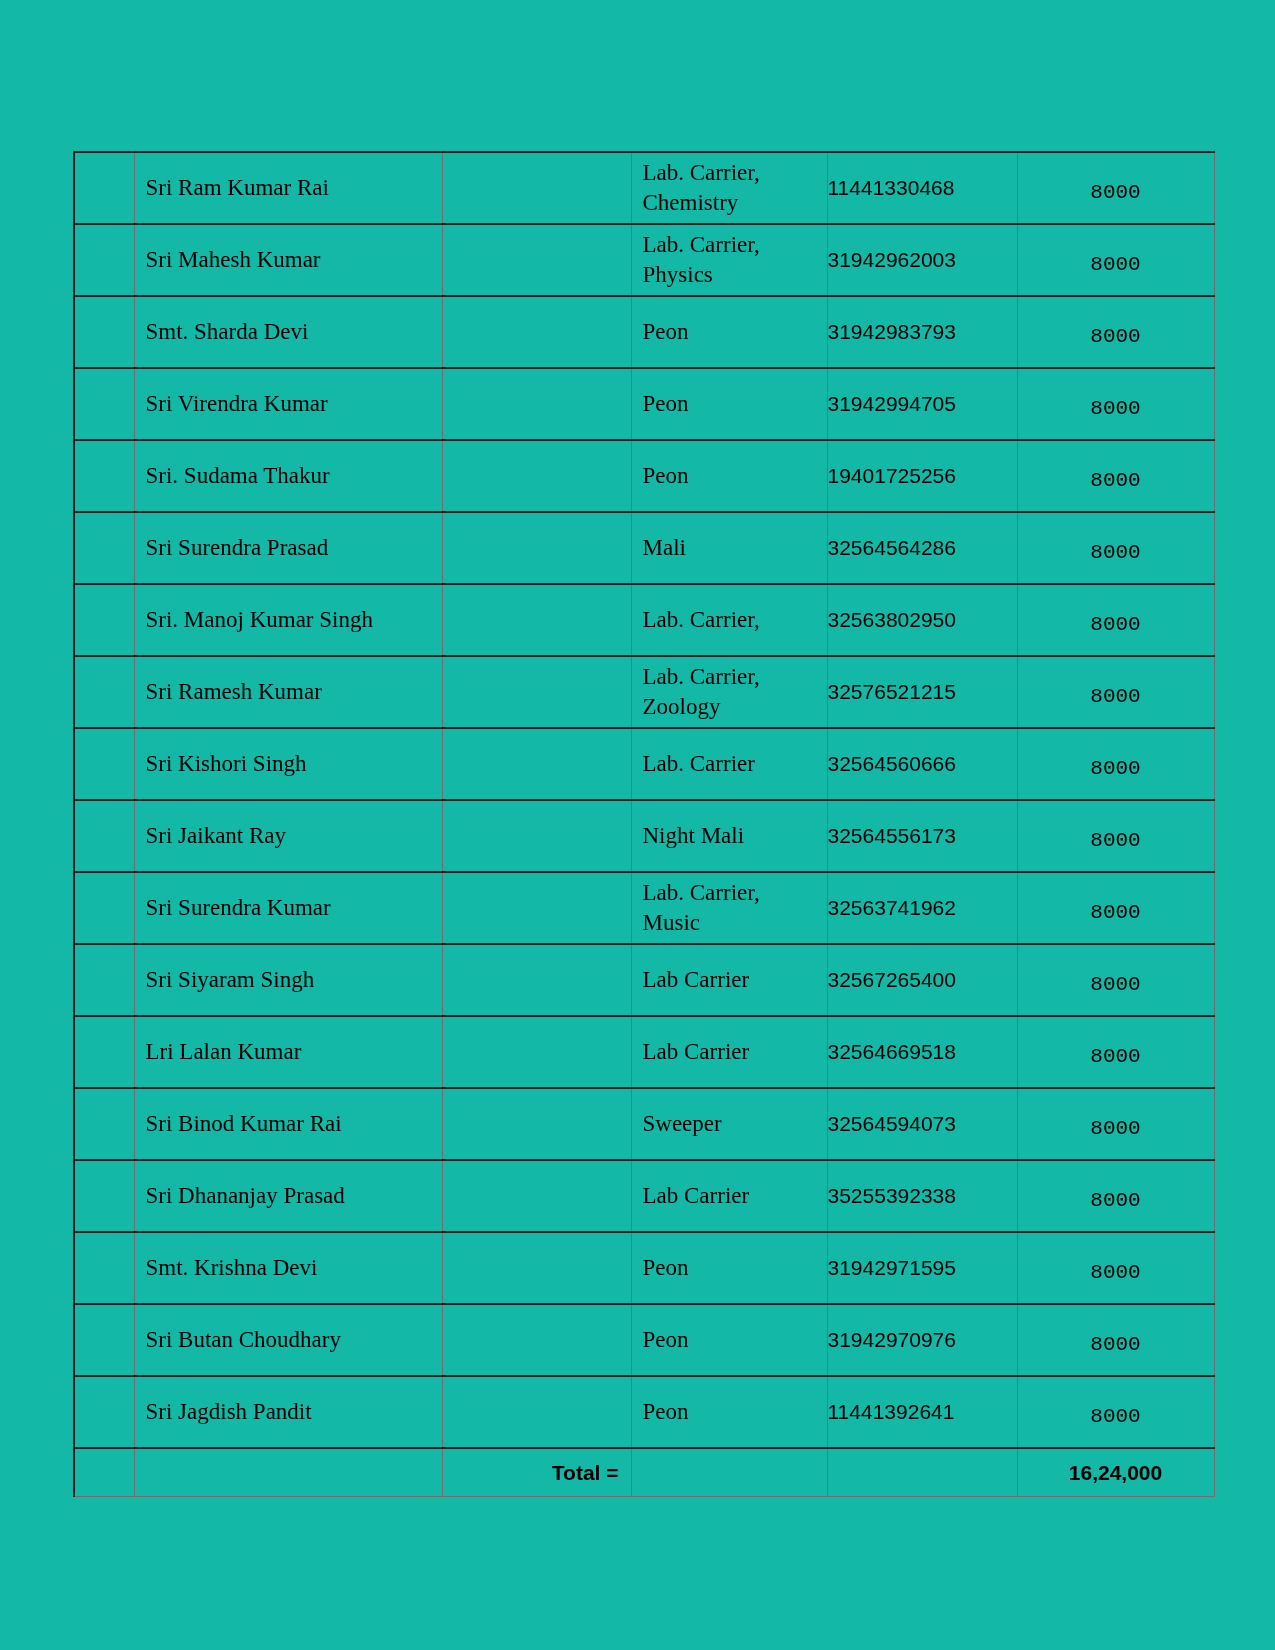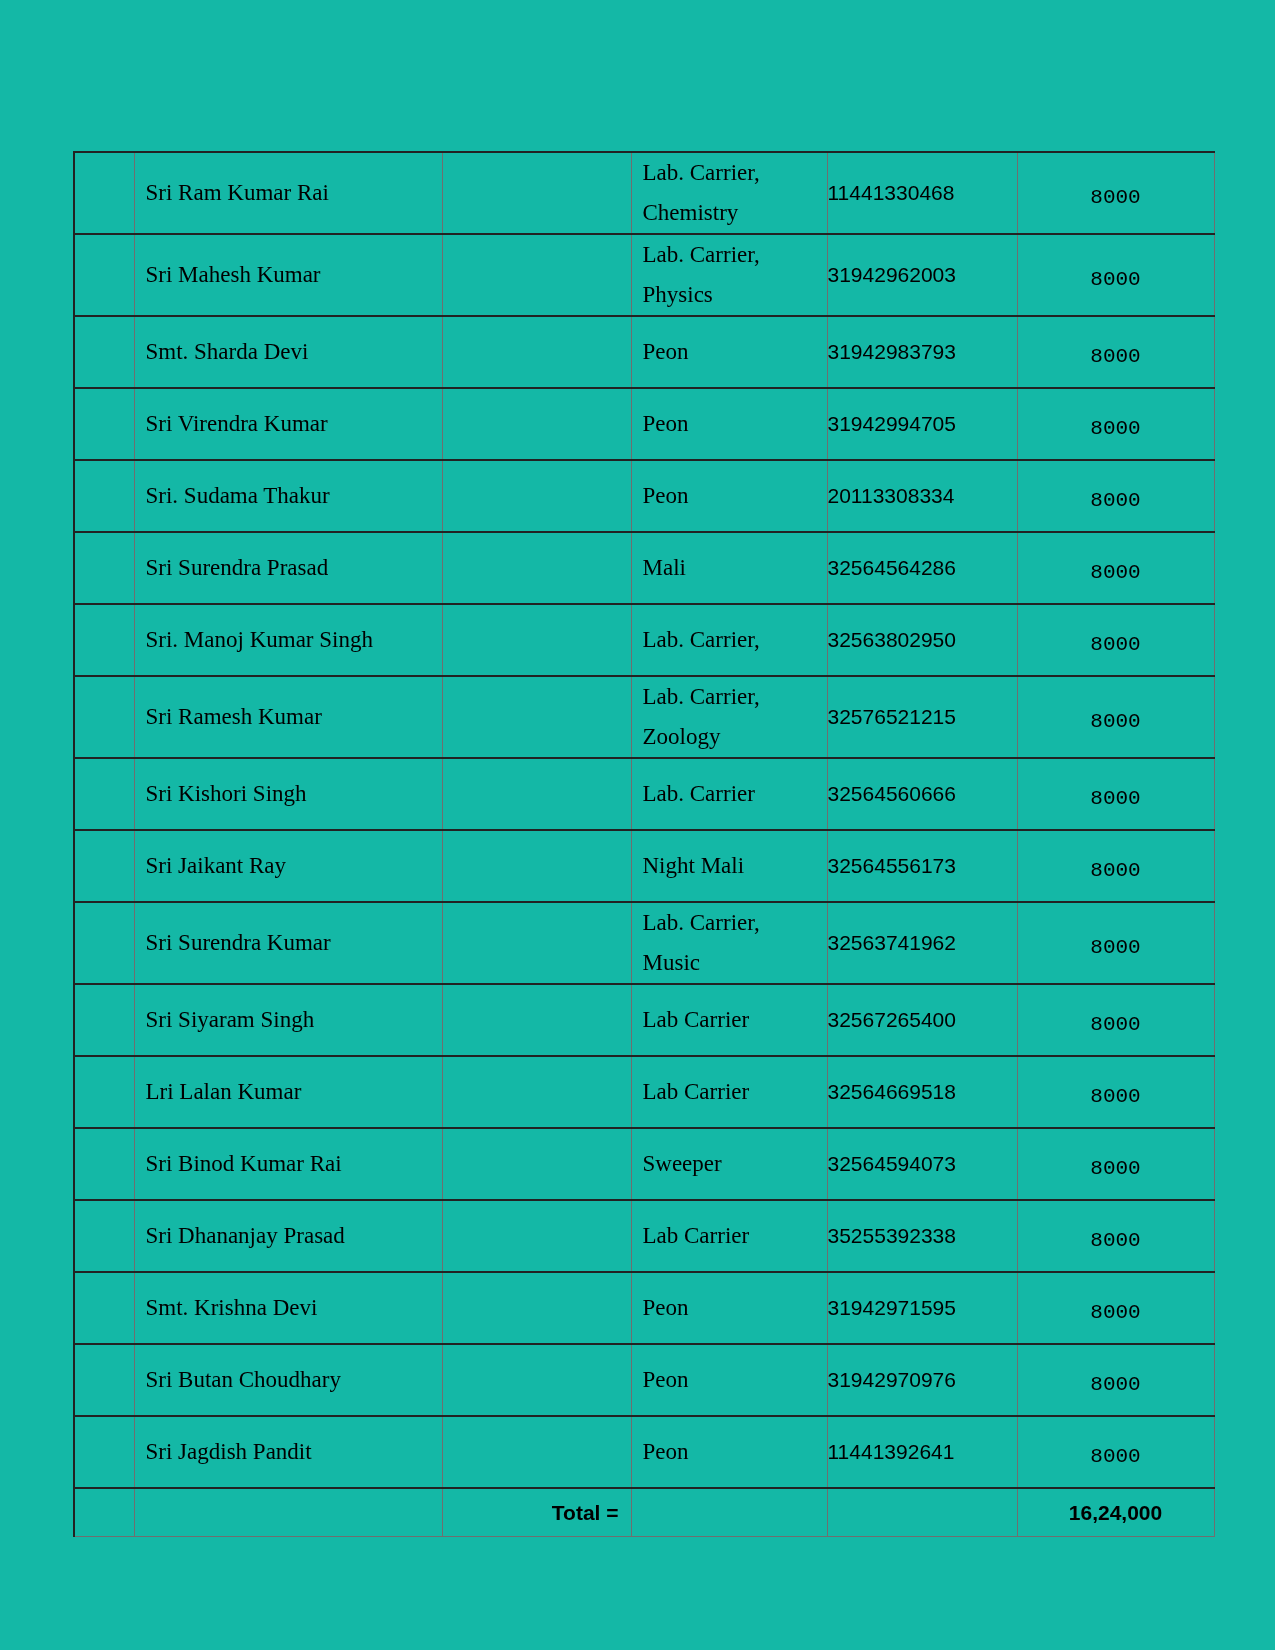--- a/index.html
+++ b/index.html
@@ -24,21 +24,21 @@
   tr.data-row td { height: 62px; }
   td.name {
     font-family: "Liberation Serif", "DejaVu Serif", serif;
     font-size: 23px;
     padding-left: 11px !important;
     white-space: nowrap;
   }
   td.post {
     font-family: "Liberation Serif", "DejaVu Serif", serif;
     font-size: 23px;
-    line-height: 40px;
+    line-height: 30px;
     padding-left: 11px !important;
   }
   td.acct {
     font-family: "Liberation Sans", "DejaVu Sans", sans-serif;
     font-size: 21px;
     text-align: left;
     padding-right: 11px !important;
   }
   td.amt {
     font-family: Liberation Mono, monospace;
@@ -108,21 +108,21 @@
           <td></td>
           <td class="post">Peon</td>
           <td class="acct">31942994705</td>
           <td class="amt">8000</td>
         </tr>
         <tr class="data-row">
           <td class="c-sl"></td>
           <td class="name">Sri. Sudama Thakur</td>
           <td></td>
           <td class="post">Peon</td>
-          <td class="acct">20113308334</td>
+          <td class="acct">19401725256</td>
           <td class="amt">8000</td>
         </tr>
         <tr class="data-row">
           <td class="c-sl"></td>
           <td class="name">Sri Surendra Prasad</td>
           <td></td>
           <td class="post">Mali</td>
           <td class="acct">32564564286</td>
           <td class="amt">8000</td>
         </tr>

